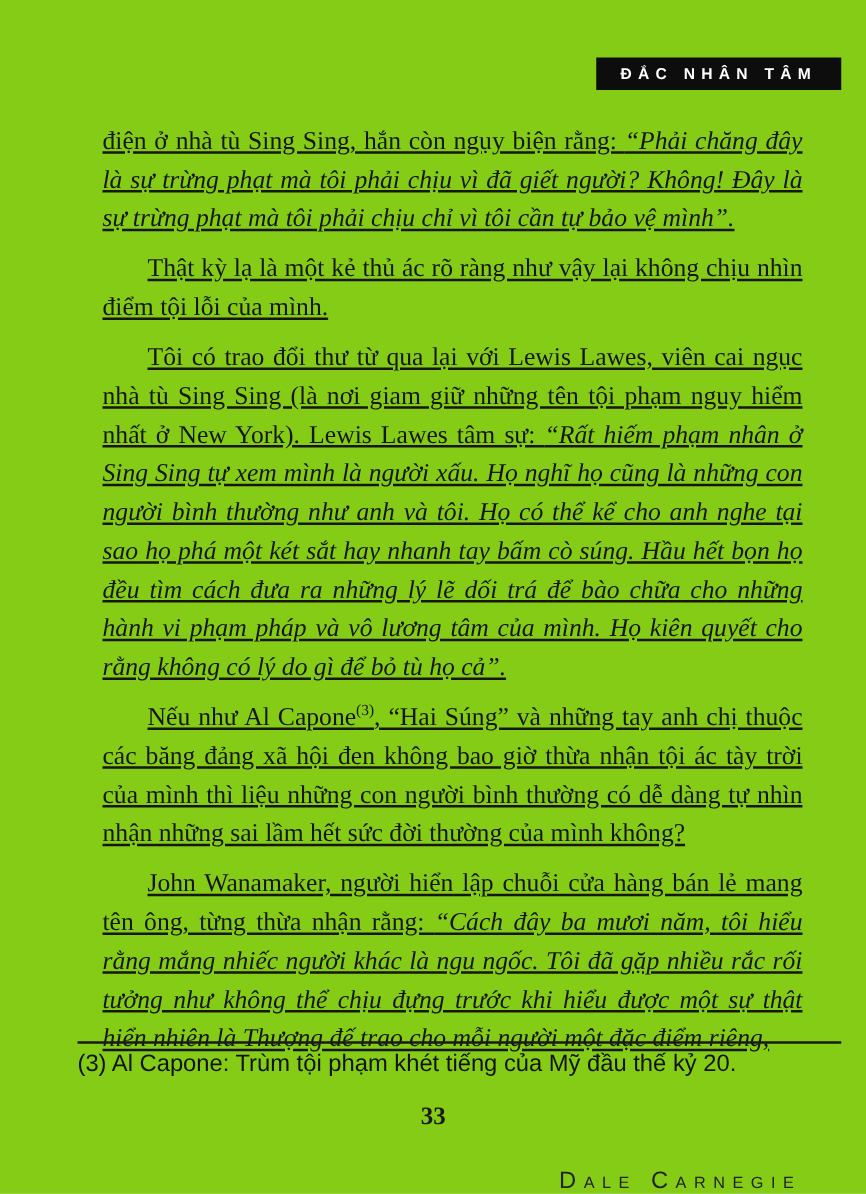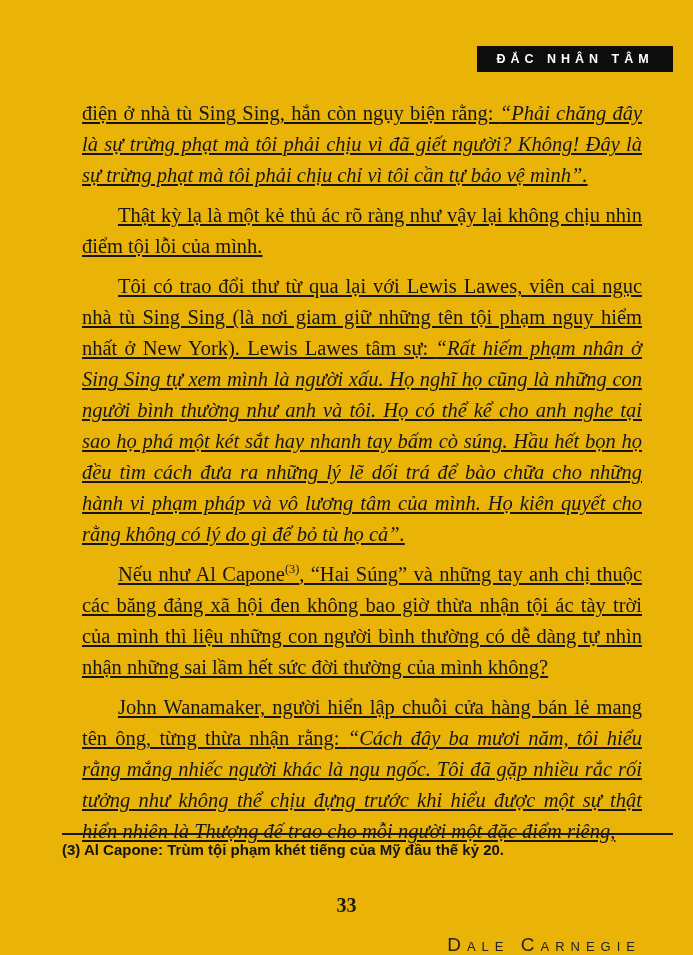--- a/index.html
+++ b/index.html
@@ -5,21 +5,21 @@
   * { box-sizing: border-box; }
   html, body { margin: 0; padding: 0; }
   body {
     background: #fbfbfa;
     font-family: "Liberation Serif", "DejaVu Serif", serif;
   }
   .page {
     position: relative;
     width: 693px;
     height: 955px;
-    background: #eab308;
+    background: #84cc16;
     color: #141414;
     overflow: hidden;
   }
   
   .title-box {
     position: absolute;
     top: 46px;
     left: 477px;
     width: 196px;
     height: 26px;
@@ -63,35 +63,34 @@
     border: 0;
     border-top: 2.5px solid #1a1a1a;
     margin: 0;
   }
   .footnote-text {
     position: absolute;
     top: 841px;
     left: 62px;
     width: 600px;
     font-family: "Liberation Sans", sans-serif;
-    font-weight: 700;
-    font-size: 15px;
+    font-weight: 400;
+    font-size: 19px;
     color: #121212;
   }
   
   .page-number {
     position: absolute;
     top: 882px;
     left: 0;
     width: 100%;
     text-align: center;
     font-size: 20px;
     font-weight: bold;
     color: #1a1a1a;
-    margin-top: 12px;
   }
   .book-author {
     position: absolute;
     top: 934px;
     right: 52px;
     font-family: "Liberation Sans", sans-serif;
     font-variant: small-caps;
     font-size: 19px;
     letter-spacing: 6px;
     color: #222222;

